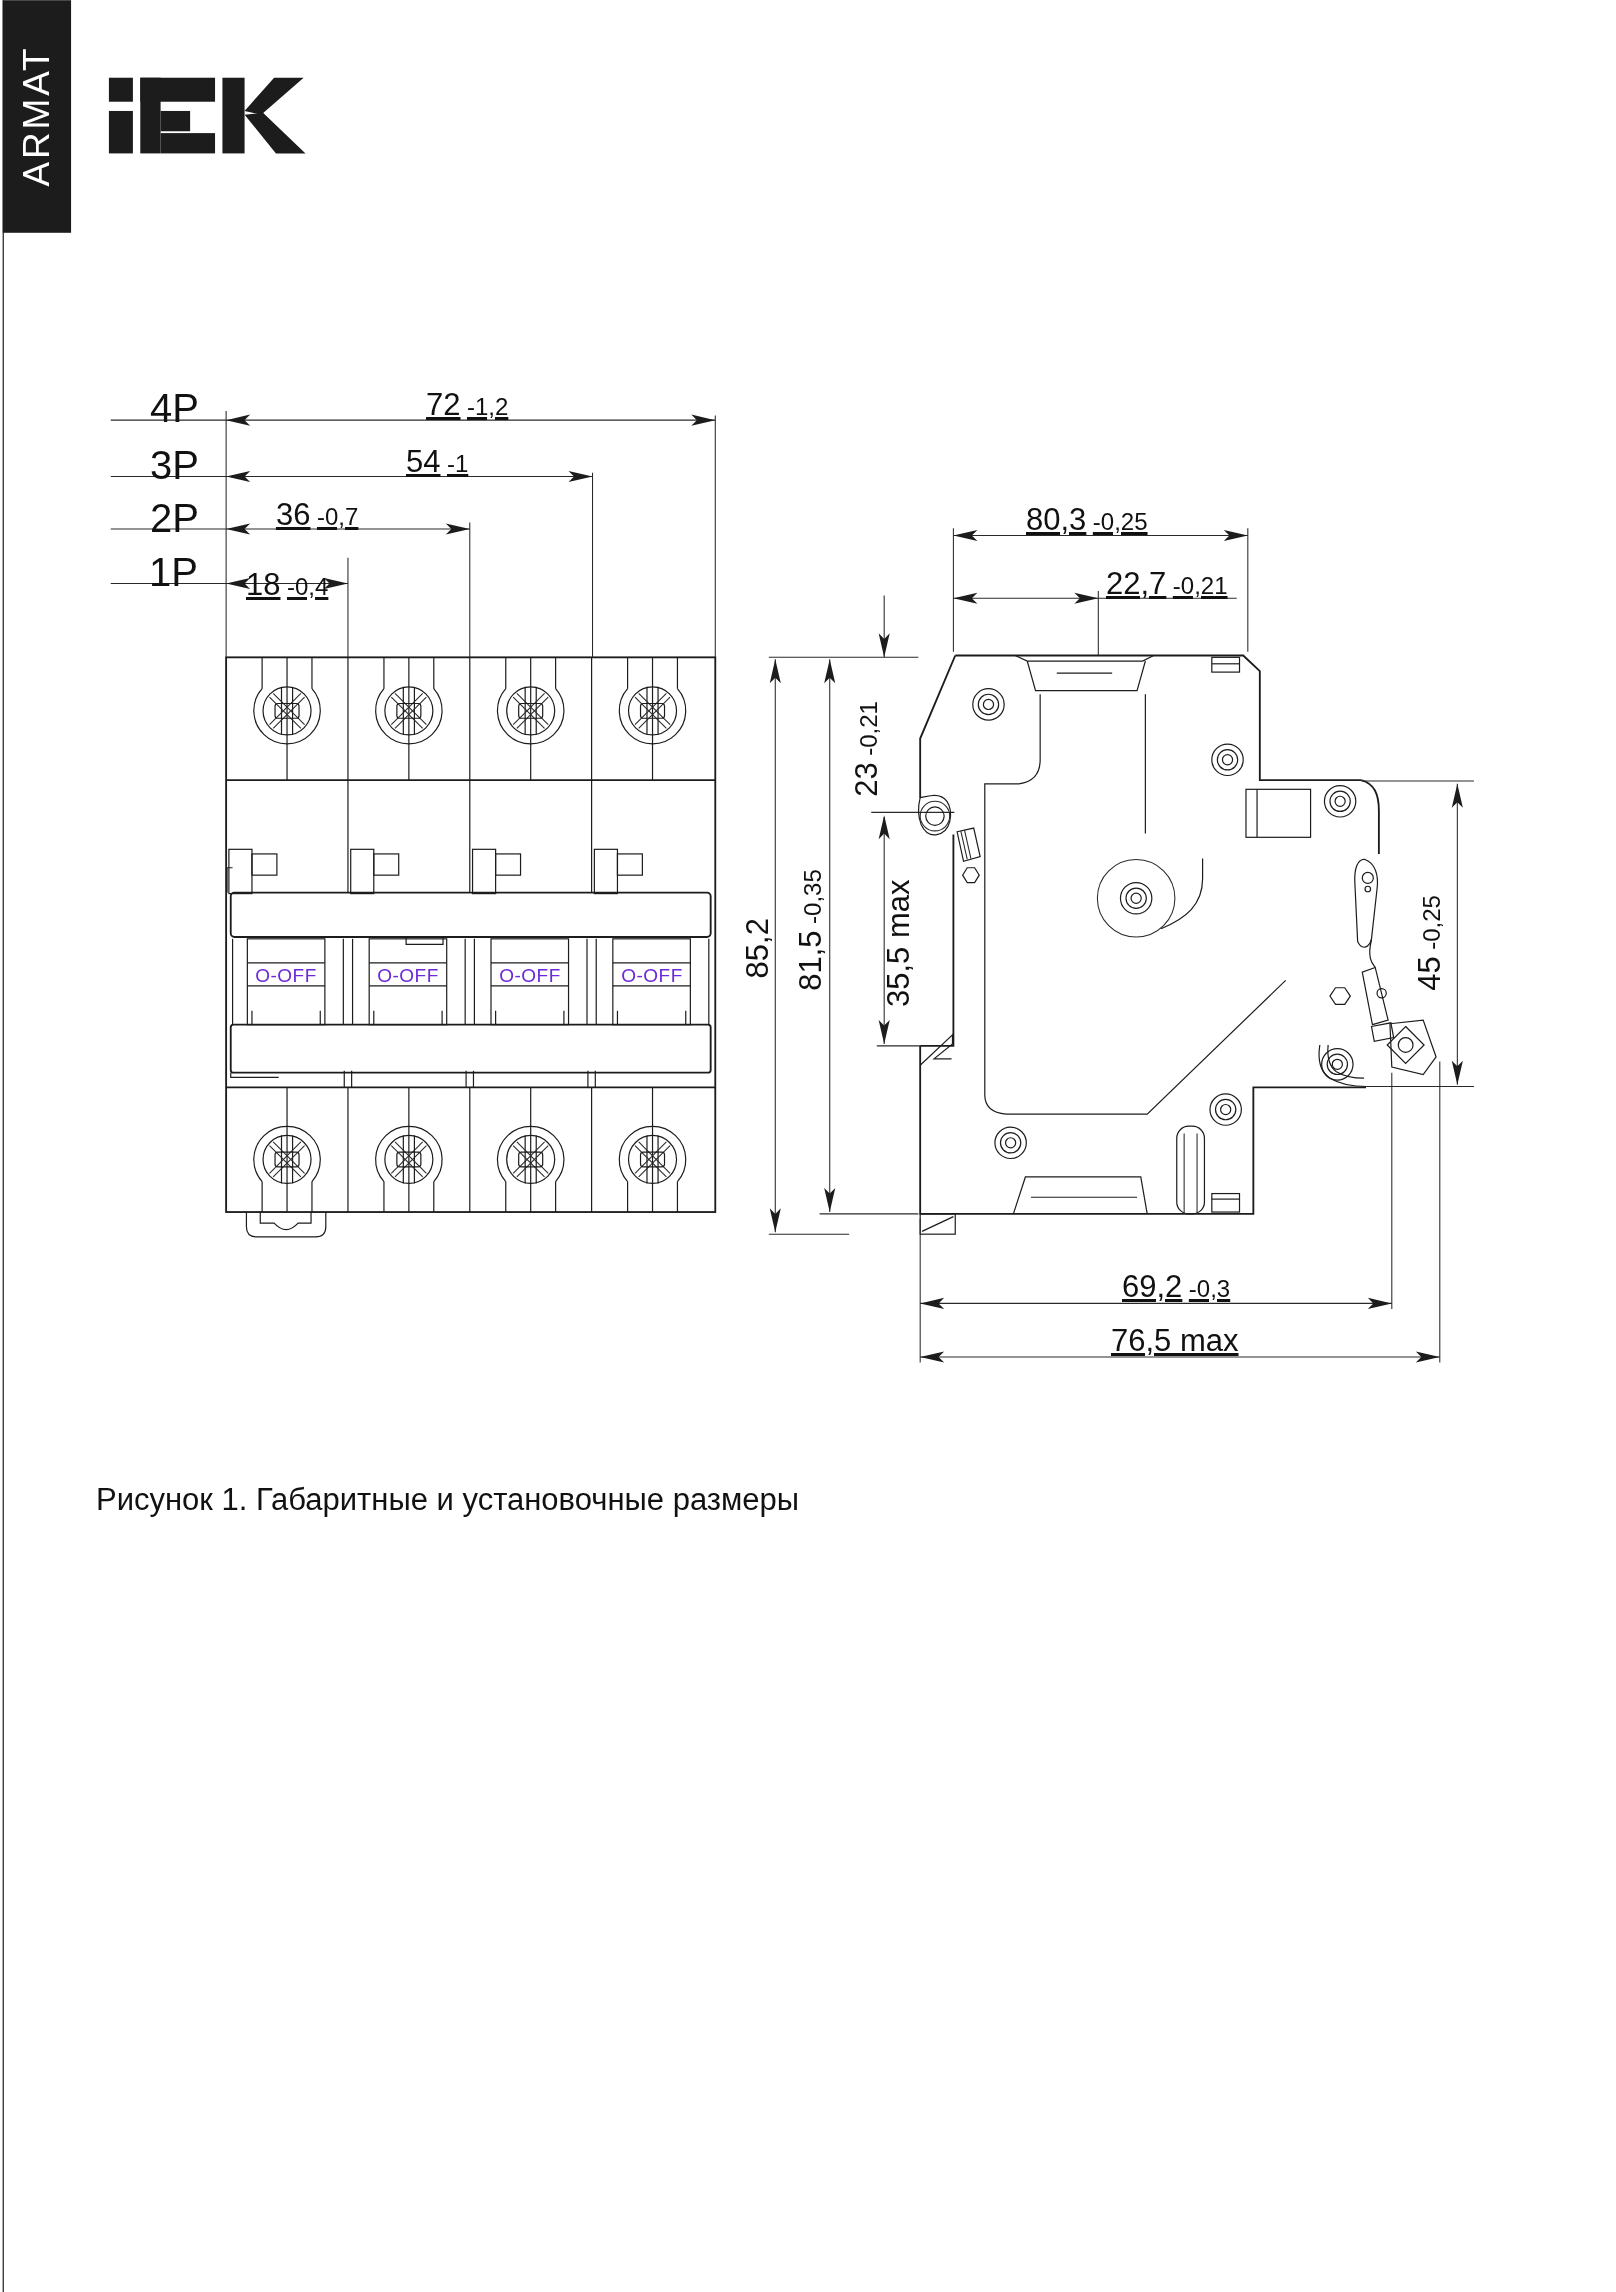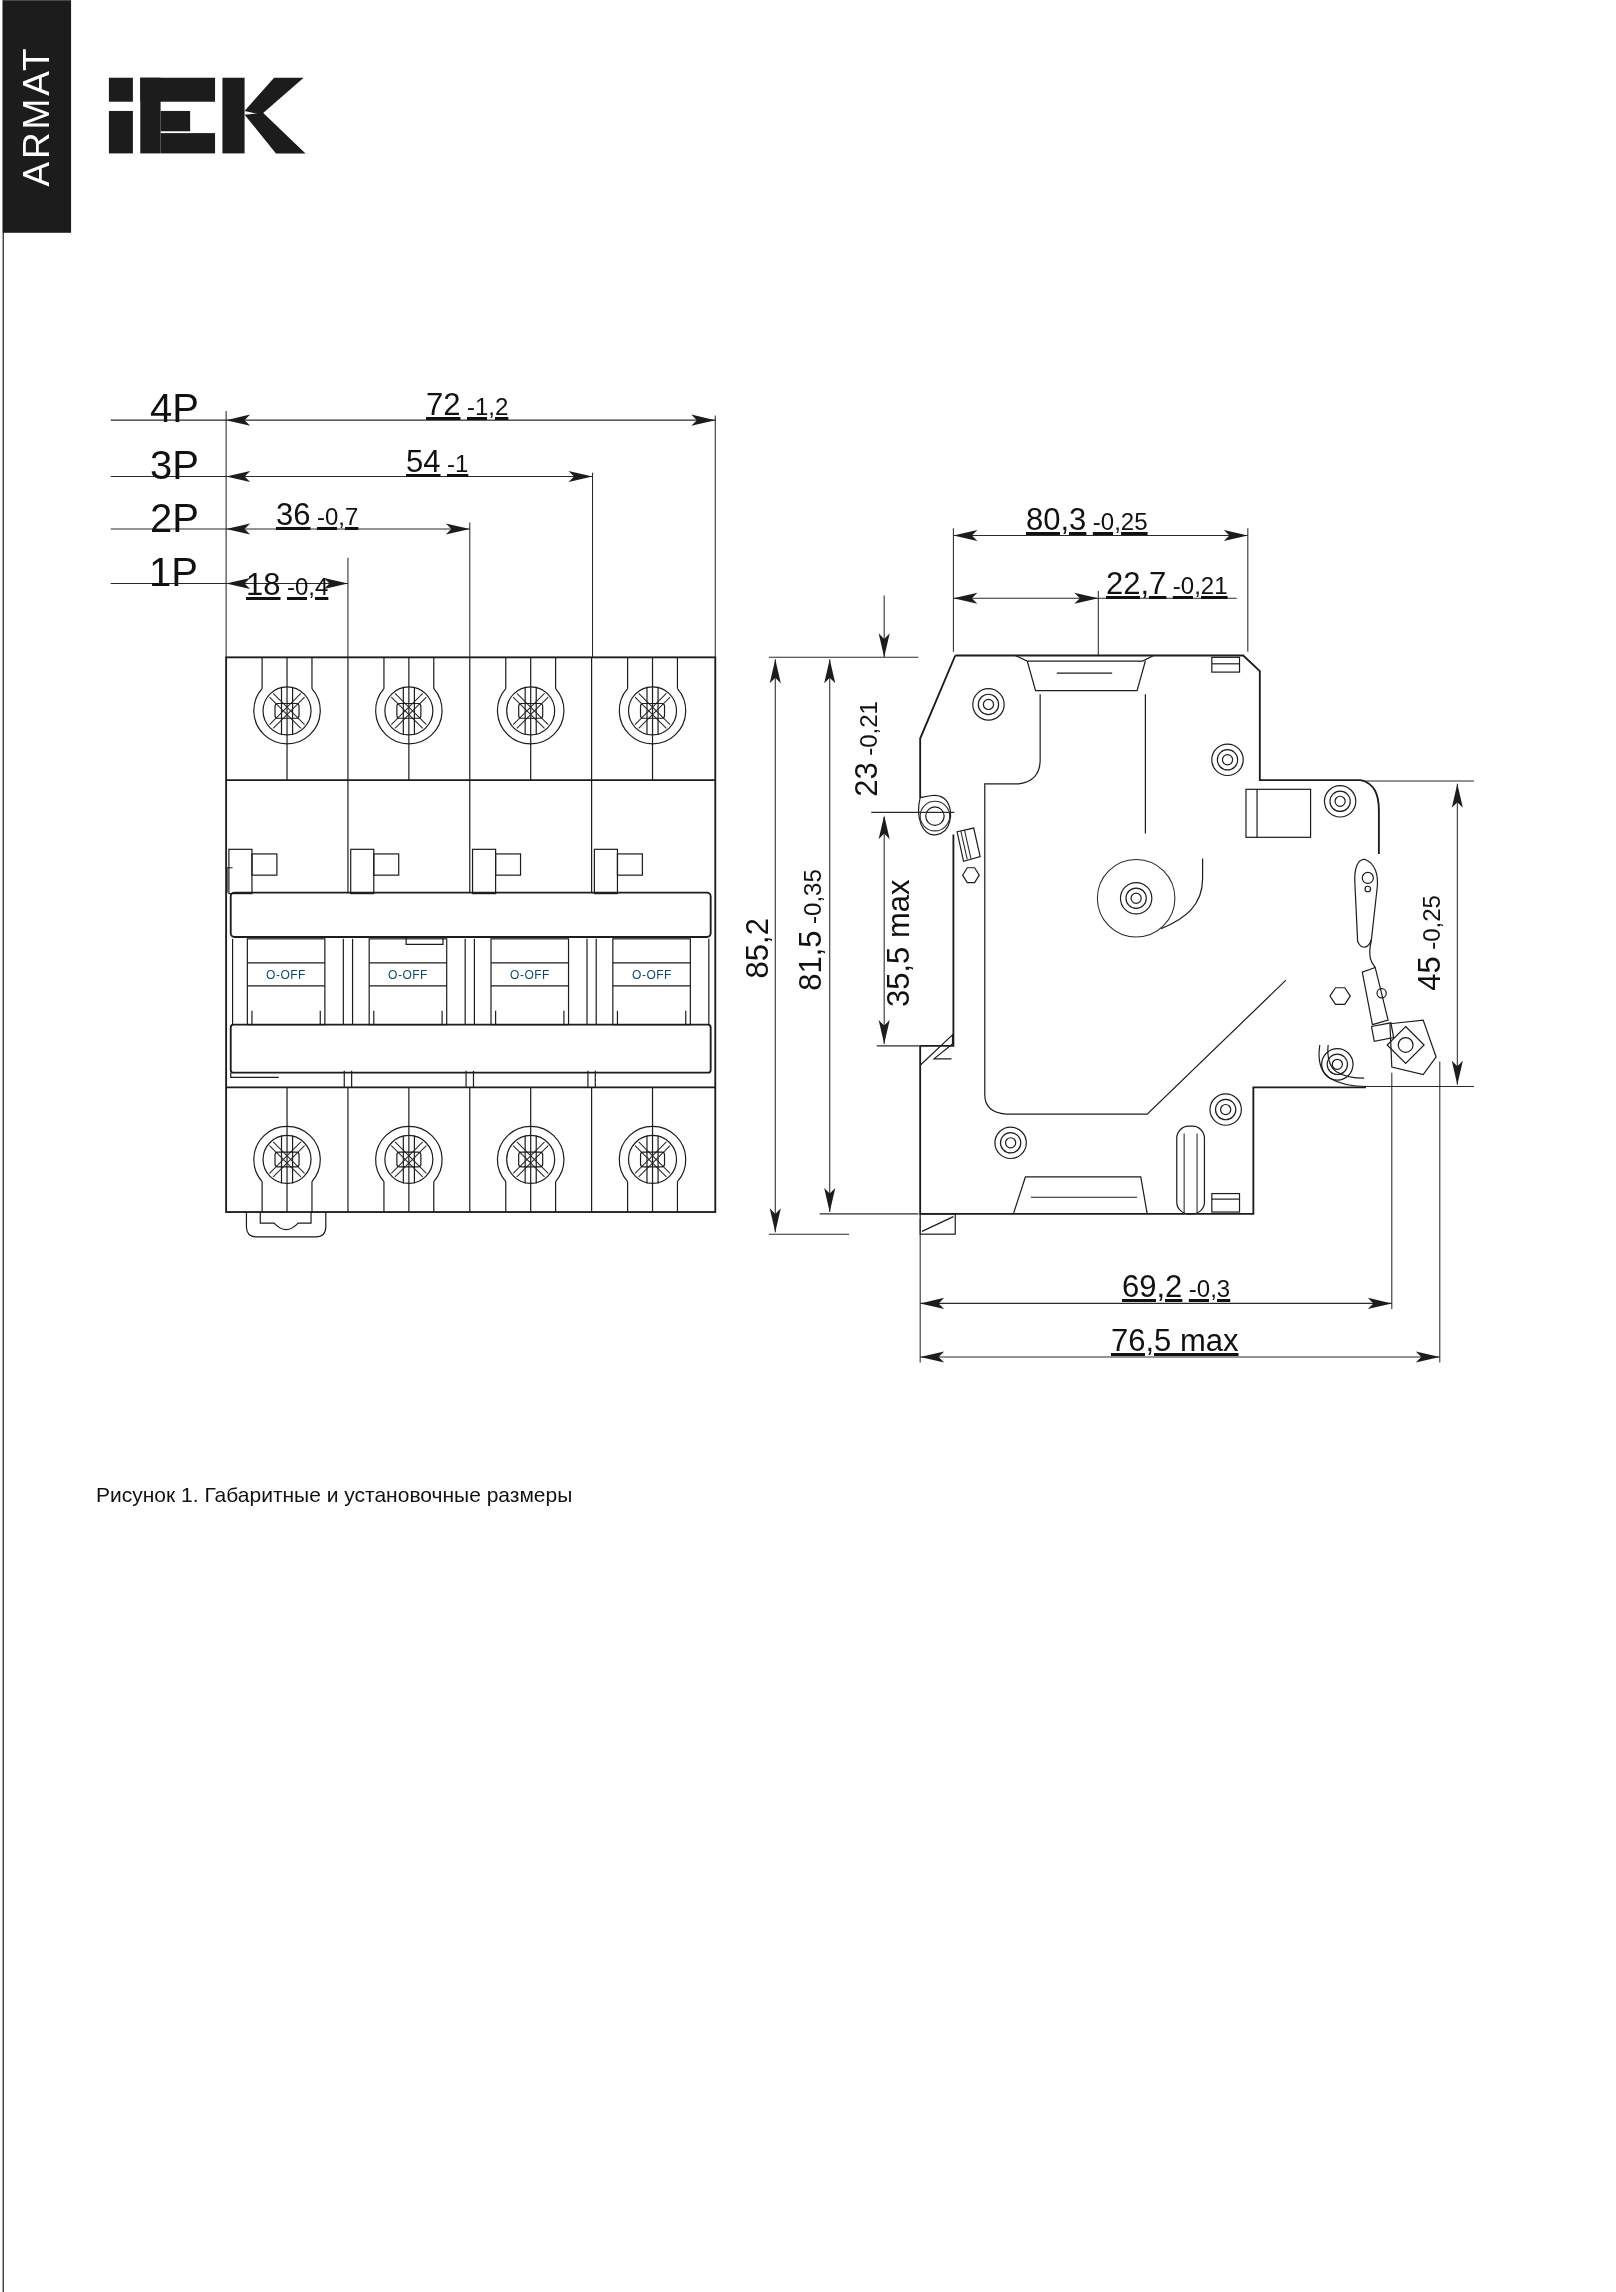--- a/index.html
+++ b/index.html
@@ -8,23 +8,23 @@
   svg{position:absolute;left:0;top:0;}
   .s2{stroke:#1c1c1c;stroke-width:2;fill:none;}
   .s1{stroke:#1c1c1c;stroke-width:1.3;fill:none;}
   .sd{stroke:#2a2a2a;stroke-width:1.15;fill:none;}
   .fa{fill:#1c1c1c;stroke:none;}
   .lbl{position:absolute;font-size:31px;line-height:1;white-space:nowrap;text-decoration:underline;}
   .tol{font-size:24px;margin-left:6.5px;}
   .rlbl{position:absolute;font-size:31px;line-height:1;white-space:nowrap;
         transform:translate(-50%,-50%) rotate(-90deg);}
   .polelbl{position:absolute;font-size:40px;line-height:1;}
-  .ooff{position:absolute;font-size:12px;line-height:1;letter-spacing:0.5px;color:#0c4a6e;
+  .ooff{position:absolute;font-size:19px;line-height:1;letter-spacing:0.5px;color:#6d28d9;
         transform:translate(-50%,-50%);}
-  .caption{position:absolute;left:96px;top:1483px;font-size:21px;line-height:1.1;}
+  .caption{position:absolute;left:96px;top:1483px;font-size:31px;line-height:1.1;}
   .armat{position:absolute;left:37px;top:116px;font-size:37px;letter-spacing:2.8px;color:#fff;
          transform:translate(-50%,-50%) rotate(-90deg);white-space:nowrap;}
 </style>
 </head>
 <body>
 
 <div class="page">
 
   <svg width="1617" height="2293" viewBox="0 0 1752 2484">
 

